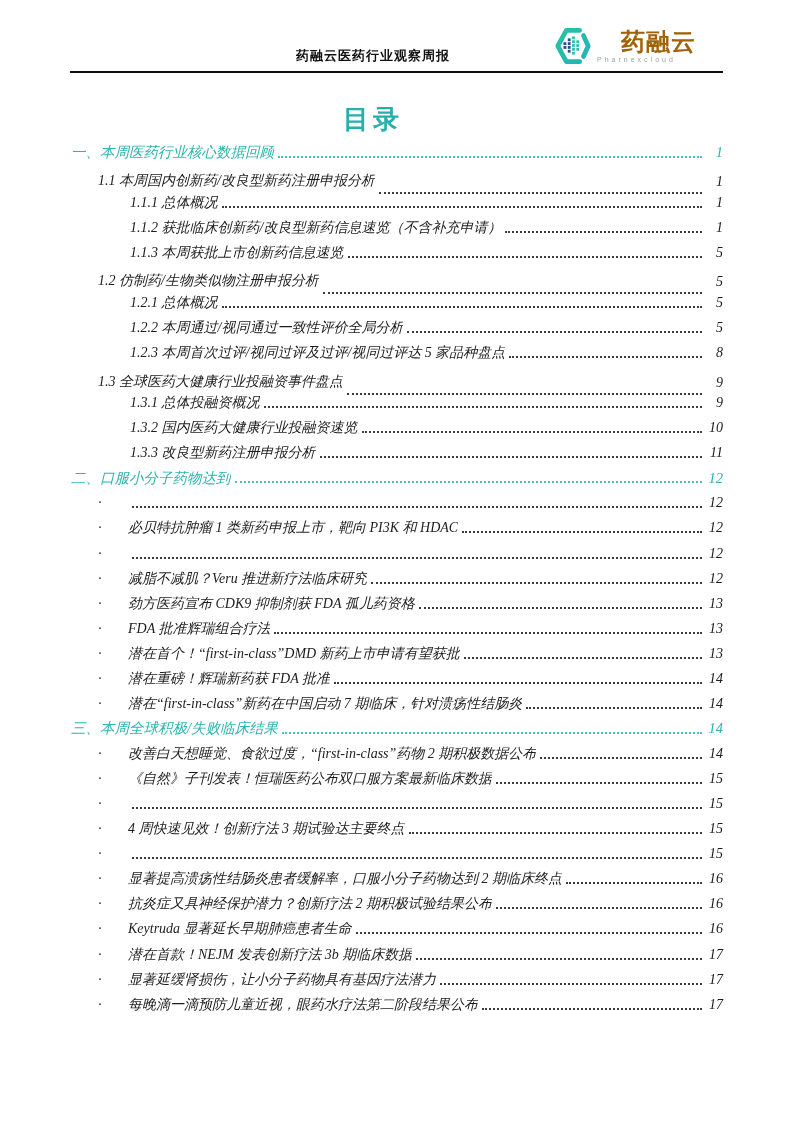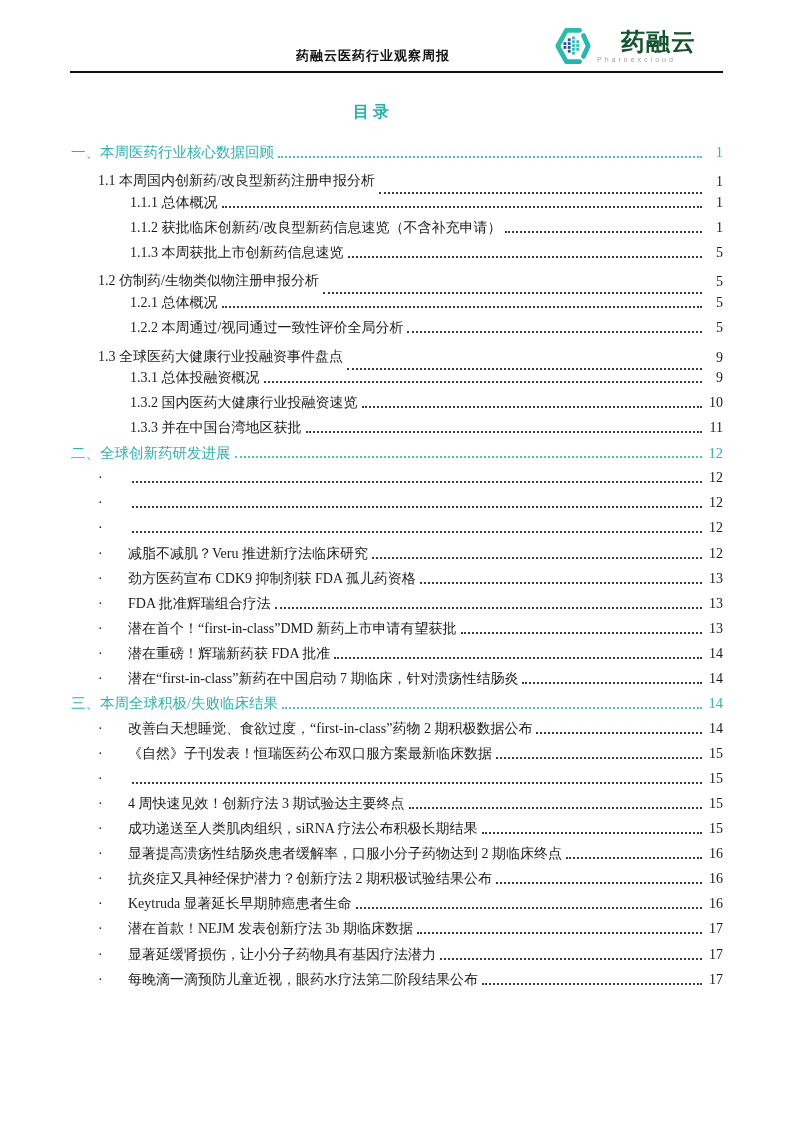--- a/index.html
+++ b/index.html
@@ -21,39 +21,39 @@
     position:absolute;top:71px;left:70px;width:653px;
     border-top:2px solid #0d0d0d;height:0;
   }
   .logo{
     position:absolute;top:27px;right:50px;
     display:flex;align-items:center;gap:5px;
   }
   .logo-text-block{display:flex;flex-direction:column;line-height:1;}
   .logo-name{
     font-family:"Liberation Sans","DejaVu Sans",sans-serif;
-    font-size:24px;font-weight:bold;color:#14532d;letter-spacing:1px;margin-left:24px;
+    font-size:24px;font-weight:bold;color:#a16207;letter-spacing:1px;margin-left:24px;
   }
   .logo-sub{
     font-family:"Liberation Sans","DejaVu Sans",sans-serif;
     font-size:7px;color:#9aa3a8;letter-spacing:3px;margin-top:2px;
   }
   
   .toc-title{
     position:absolute;top:102px;left:0;width:100%;
-    text-align:center;font-size:16px;font-weight:bold;
+    text-align:center;font-size:26px;font-weight:bold;
     color:#27b0ab;letter-spacing:4px;margin:0;
   }
   
   .toc-list{
     position:absolute;top:140px;left:71px;width:652px;
   }
   .toc-row{
     display:flex;align-items:center;
-    height:25.07px;font-size:14px;color:#1c1c1c;
+    height:25.07px;font-size:14px;color:#1c1c1c;font-style:italic;
   }
   .toc-row .label{white-space:nowrap;overflow:hidden;}
   .toc-row .dots{
     flex:1;height:0;margin:0 3px 0 4px;position:relative;top:4px;
     border-bottom:2px dotted #3c3c3c;min-width:10px;
   }
   .toc-row .pagenum{white-space:nowrap;min-width:18px;text-align:right;}
   .toc-row.lvl1{color:#2fb3ae;font-size:14.5px;}
   .toc-row.lvl1 .dots{border-bottom-color:#4cc3be;}
   .toc-row.lvl2{padding-left:27px;align-items:flex-end;}
@@ -144,52 +144,58 @@
       <div class="toc-row lvl3">
         <span class="label">1.2.1 总体概况</span>
         <span class="dots"></span>
         <span class="pagenum">5</span>
       </div>
       <div class="toc-row lvl3">
         <span class="label">1.2.2 本周通过/视同通过一致性评价全局分析</span>
         <span class="dots"></span>
         <span class="pagenum">5</span>
       </div>
+      <div class="toc-row lvl3">
+        <span class="label">1.2.3 本周首次过评/视同过评及过评/视同过评达 5 家品种盘点</span>
+        <span class="dots"></span>
+        <span class="pagenum">8</span>
+      </div>
       <div class="toc-row lvl2">
         <span class="label">1.3 全球医药大健康行业投融资事件盘点</span>
         <span class="dots"></span>
         <span class="pagenum">9</span>
       </div>
       <div class="toc-row lvl3">
         <span class="label">1.3.1 总体投融资概况</span>
         <span class="dots"></span>
         <span class="pagenum">9</span>
       </div>
       <div class="toc-row lvl3">
         <span class="label">1.3.2 国内医药大健康行业投融资速览</span>
         <span class="dots"></span>
         <span class="pagenum">10</span>
       </div>
       <div class="toc-row lvl3">
-        <span class="label">1.3.3 并在中国台湾地区获批</span>
+        <span class="label">1.3.3 改良型新药注册申报分析</span>
         <span class="dots"></span>
         <span class="pagenum">11</span>
       </div>
       <div class="toc-row lvl1">
-        <span class="label">二、全球创新药研发进展</span>
-        <span class="dots"></span>
-        <span class="pagenum">12</span>
-      </div>
-      <div class="toc-row bullet-row">
-        <span class="bullet">·</span>
-        <span class="dots"></span>
-        <span class="pagenum">12</span>
-      </div>
-      <div class="toc-row bullet-row">
-        <span class="bullet">·</span>
+        <span class="label">二、口服小分子药物达到</span>
+        <span class="dots"></span>
+        <span class="pagenum">12</span>
+      </div>
+      <div class="toc-row bullet-row">
+        <span class="bullet">·</span>
+        <span class="dots"></span>
+        <span class="pagenum">12</span>
+      </div>
+      <div class="toc-row bullet-row">
+        <span class="bullet">·</span>
+        <span class="label">必贝特抗肿瘤 1 类新药申报上市，靶向 PI3K 和 HDAC</span>
         <span class="dots"></span>
         <span class="pagenum">12</span>
       </div>
       <div class="toc-row bullet-row">
         <span class="bullet">·</span>
         <span class="dots"></span>
         <span class="pagenum">12</span>
       </div>
       <div class="toc-row bullet-row">
         <span class="bullet">·</span>
@@ -250,21 +256,20 @@
         <span class="pagenum">15</span>
       </div>
       <div class="toc-row bullet-row">
         <span class="bullet">·</span>
         <span class="label">4 周快速见效！创新疗法 3 期试验达主要终点</span>
         <span class="dots"></span>
         <span class="pagenum">15</span>
       </div>
       <div class="toc-row bullet-row">
         <span class="bullet">·</span>
-        <span class="label">成功递送至人类肌肉组织，siRNA 疗法公布积极长期结果</span>
         <span class="dots"></span>
         <span class="pagenum">15</span>
       </div>
       <div class="toc-row bullet-row">
         <span class="bullet">·</span>
         <span class="label">显著提高溃疡性结肠炎患者缓解率，口服小分子药物达到 2 期临床终点</span>
         <span class="dots"></span>
         <span class="pagenum">16</span>
       </div>
       <div class="toc-row bullet-row">

